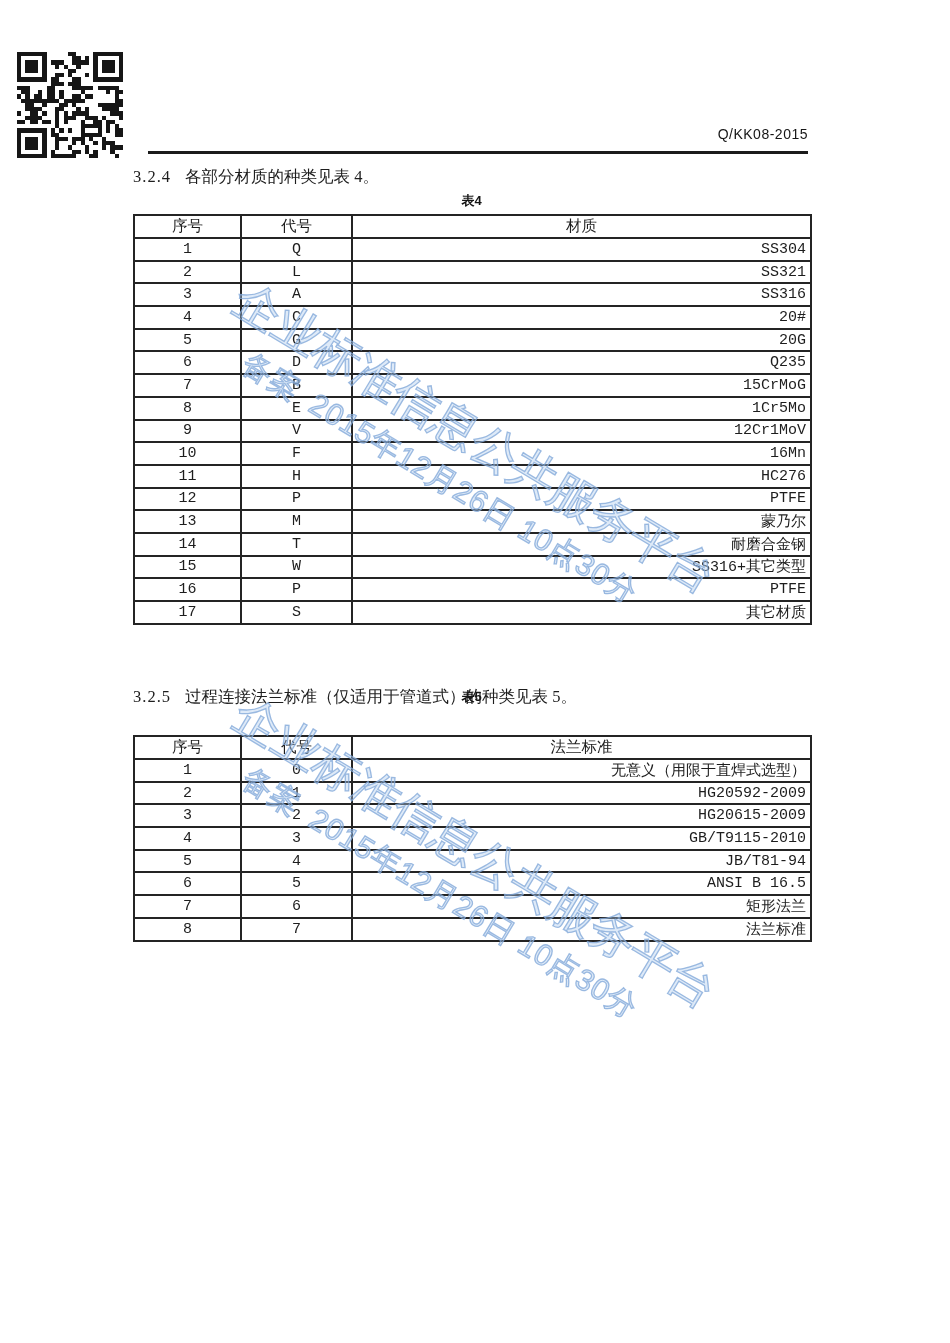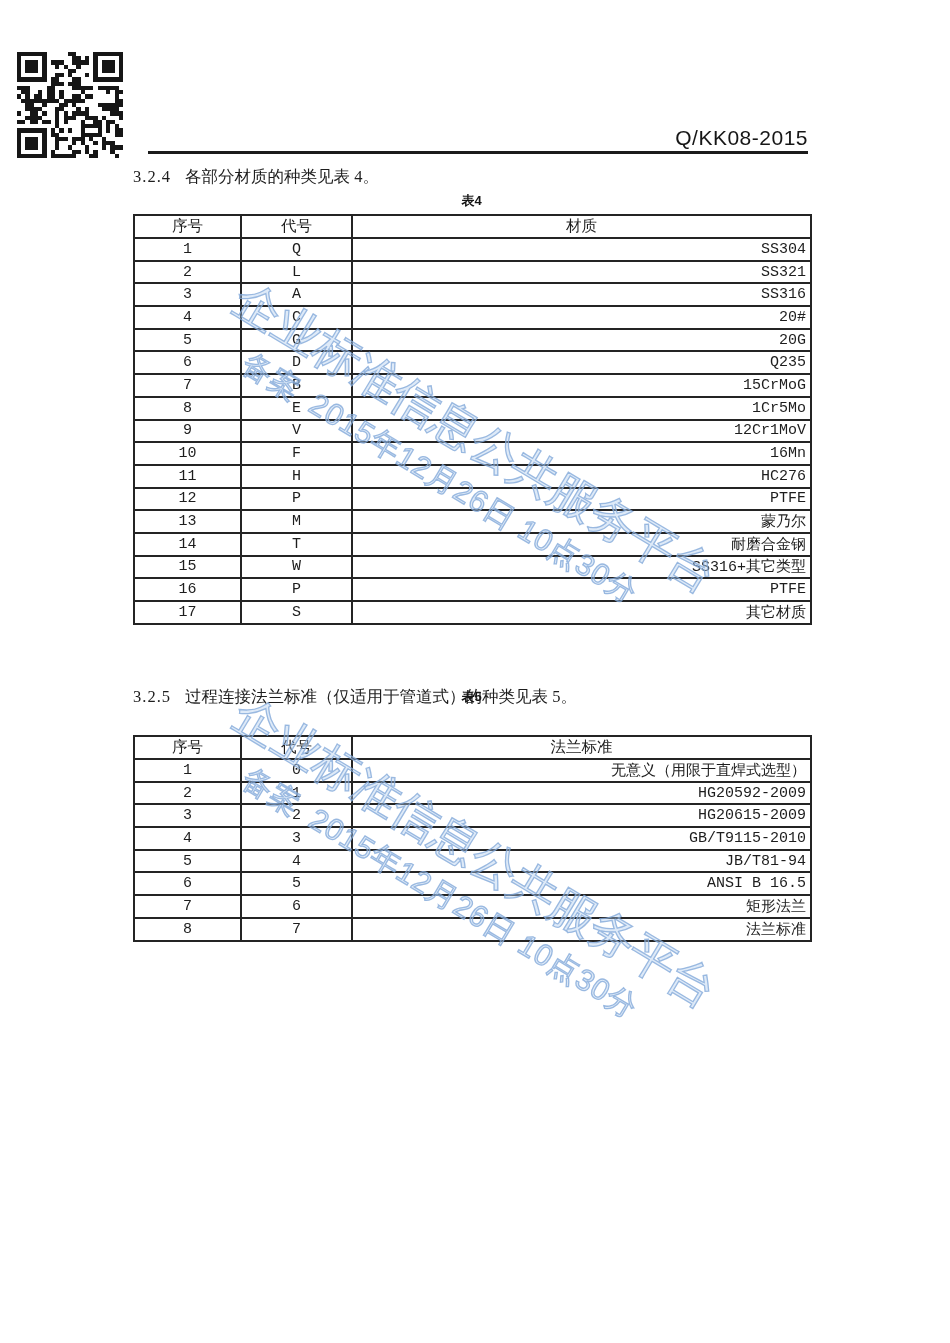--- a/index.html
+++ b/index.html
@@ -13,21 +13,21 @@
   }
   .page{position:absolute;inset:0;}
 
   
   .qr{
     position:absolute;left:17px;top:52px;width:106px;height:106px;
   }
   .doc-number{
     position:absolute;top:126px;right:142px;
     font-family:"Liberation Sans","DejaVu Sans",sans-serif;
-    font-size:21px;letter-spacing:.5px;color:#161616;
+    font-size:14px;letter-spacing:.5px;color:#161616;
   }
   .header-rule{
     position:absolute;left:148px;top:151px;width:660px;height:3px;
     background:#1b1b1b;
   }
 
   
   .section{
     position:absolute;left:133px;
     font-size:16.5px;color:#1d1d1d;white-space:nowrap;

